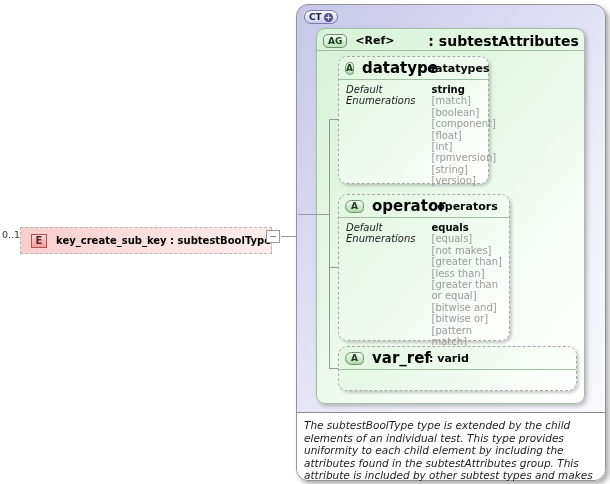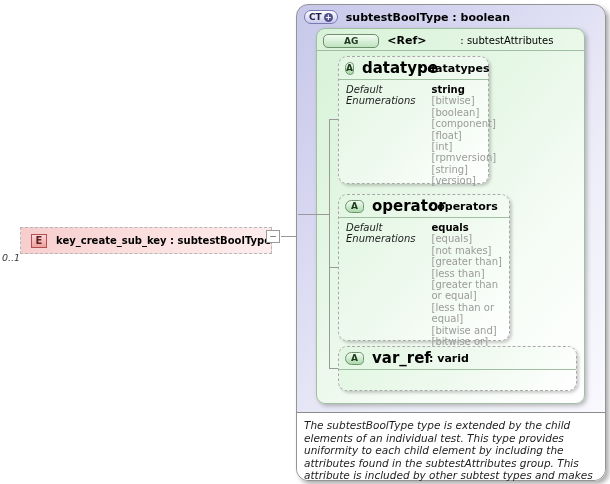--- a/index.html
+++ b/index.html
@@ -18,24 +18,24 @@
   .plus-circle { display:inline-block; width:9px; height:9px; border-radius:50%;
     background:#50508c; color:#ffffff; font-size:8px; line-height:9px; text-align:center; font-weight:bold; }
   .ct-title { margin-left:8px; font-size:11px; font-weight:bold; color:#000000; white-space:nowrap; }
 
   
   .ag-box { position:absolute; left:19px; top:23px; width:269px; height:376px;
     border:1px solid #a0bfa0; border-radius:9px;
     background:linear-gradient(130deg,#d8f2d8 0%,#e6f7e6 40%,#f6fcf6 70%,#ffffff 100%);
     box-shadow:2px 2px 4px rgba(90,90,90,0.40); }
   .ag-header { position:absolute; left:6px; top:4px; display:flex; align-items:center; height:15px; }
-  .badge-ag { display:inline-block; padding:1px 20px; border:1px solid #6f8f6f; border-radius:5px;
+  .badge-ag { display:inline-block; padding:1px 4px; border:1px solid #6f8f6f; border-radius:5px;
     font-size:9px; font-weight:bold; color:#1f3a1f; background:linear-gradient(#f2fcf2,#bfe3bf); }
   .ag-name { margin-left:8px; width:73px; font-size:11px; font-weight:bold; color:#000; white-space:nowrap; }
-  .ag-type { font-size:10px; font-weight:normal; color:#000; white-space:nowrap; }
+  .ag-type { font-size:14px; font-weight:bold; color:#000; white-space:nowrap; }
   .ag-sep { position:absolute; left:0; right:0; top:21px; border-top:1px solid #a0bfa0; }
 
   
   .attr-box { position:absolute; border:1px dashed #a9a9a9; border-radius:9px;
     background:linear-gradient(130deg,#e2f6e2 0%,#f0faf0 55%,#ffffff 100%);
     box-shadow:2px 2px 3px rgba(90,90,90,0.30); }
   .attr-header { display:flex; align-items:center; height:22px; padding-left:6px; }
   .badge-a { display:inline-flex; align-items:center; justify-content:center; width:19px; height:13px;
     border:1px solid #6f956f; border-radius:7px 5px 5px 7px; font-size:9px; font-weight:bold; color:#1f3a1f;
     background:linear-gradient(#f4fdf4,#abd9ab); }
@@ -46,21 +46,21 @@
   .facets { width:71px; font-style:italic; color:#1c1c1c; }
   .facets.narrow { width:51px; }
   .vals { color:#9b9b9b;padding-left:16px; }
   .val-default { font-weight:bold; color:#000; }
   .val-pattern { font-size:8px; color:#7d7d7d; white-space:nowrap; letter-spacing:-0.1px; padding-top:2px; }
 
   
   .line { position:absolute; background:#999999; }
 
   
-  .occurrence { position:absolute; left:2px; top:229px; font-size:9.5px; font-style:italic; color:#3a3a3a;margin-top:23px; }
+  .occurrence { position:absolute; left:2px; top:229px; font-size:9.5px; color:#3a3a3a; }
   .elem-box { position:absolute; left:20px; top:227px; width:252px; height:27px;
     border:1px dashed #b6b6b6; display:flex; align-items:center;
     background:linear-gradient(130deg,#f7cccc 0%,#fbdede 45%,#feeeee 100%); }
   .badge-e { display:inline-flex; align-items:center; justify-content:center; width:20px; height:14px;
     margin-left:10px; border:1px solid #b05050; font-size:10px; font-weight:bold; color:#5f1f1f;
     background:linear-gradient(#fbd6d6,#ef9f9f); }
   .elem-label { margin-left:9px; font-size:10px; font-weight:bold; color:#000; white-space:nowrap; }
   .minus-box { position:absolute; left:266px; top:230px; width:14px; height:13px;
     border:1px solid #9a9a9a; background:#ffffff; color:#555;
     font-size:9px; line-height:11px; text-align:center; }
@@ -85,21 +85,20 @@
   <div class="minus-box">−</div>
   <div class="line" style="left:281px; top:236px; width:16px; height:1px;"></div>
 
   <div class="ct-panel">
 
     <div class="ct-header">
       <span class="badge-ct">
           <span>CT</span>
           <span class="plus-circle">+</span>
         </span>
-      <span class="ct-title">subtestBoolType : boolean</span>
     </div>
 
     <div class="line" style="left:1px; top:209px; width:31px; height:1px; z-index:3;"></div>
 
     <div class="ag-box">
       <div class="ag-header">
         <span class="badge-ag">AG</span>
         <span class="ag-name">&lt;Ref&gt;</span>
         <span class="ag-type">: subtestAttributes</span>
       </div>
@@ -118,21 +117,21 @@
         </div>
         <div class="attr-sep"></div>
         <div class="attr-body">
           <div class="facets">
             <div>Default</div>
             <div>Enumerations</div>
           </div>
           <div class="vals">
             <div class="val-default">string</div>
             <div>
-                <div>[bitwise]</div>
+                <div>[match]</div>
                 <div>[boolean]</div>
                 <div>[component]</div>
                 <div>[float]</div>
                 <div>[int]</div>
                 <div>[rpmversion]</div>
                 <div>[string]</div>
                 <div>[version]</div>
               </div>
           </div>
         </div>
@@ -151,21 +150,20 @@
             <div>Enumerations</div>
           </div>
           <div class="vals">
             <div class="val-default">equals</div>
             <div>
                 <div>[equals]</div>
                 <div>[not makes]</div>
                 <div>[greater than]</div>
                 <div>[less than]</div>
                 <div>[greater than or equal]</div>
-                <div>[less than or equal]</div>
                 <div>[bitwise and]</div>
                 <div>[bitwise or]</div>
                 <div>[pattern match]</div>
               </div>
           </div>
         </div>
       </div>
 
       <div class="attr-box" style="left:21px; top:317px; width:239px; height:45px;">
         <div class="attr-header">

